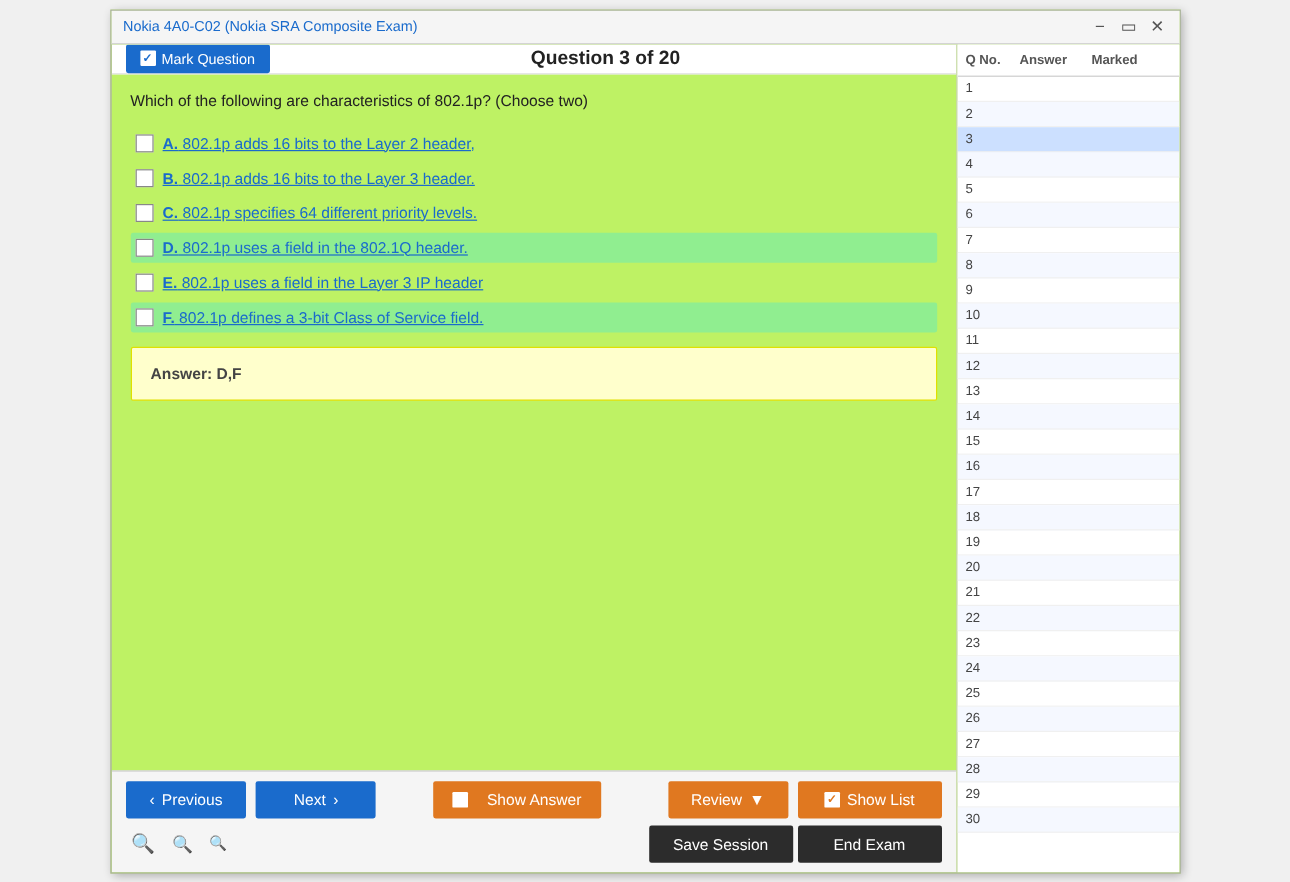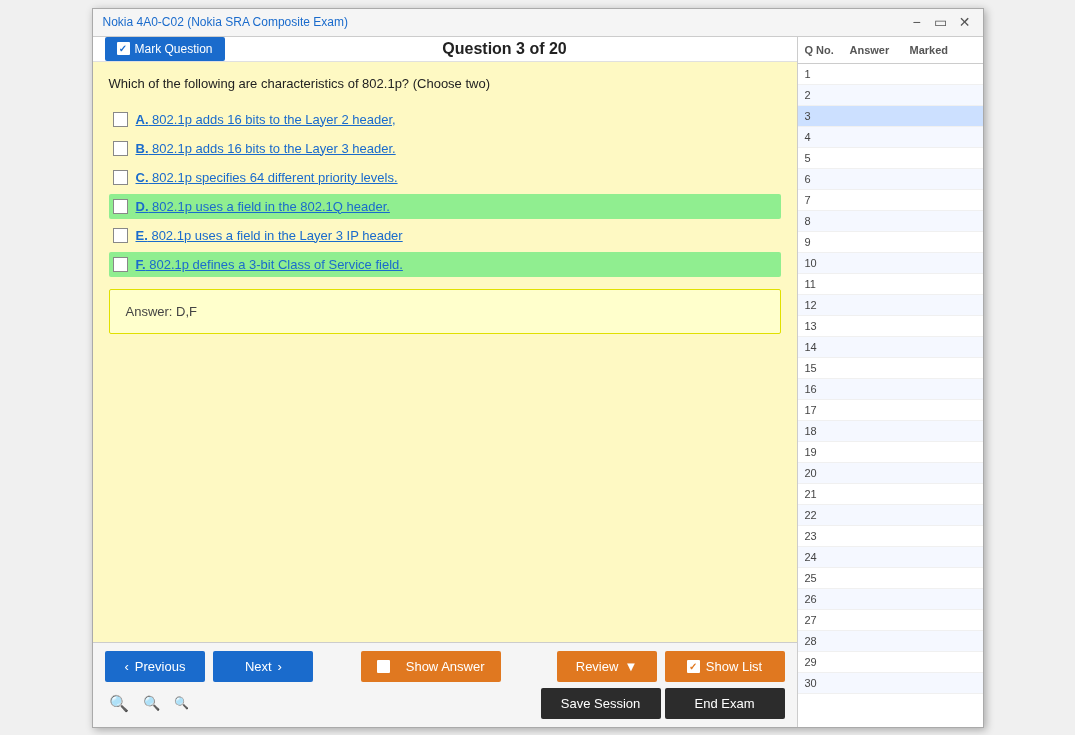--- a/index.html
+++ b/index.html
@@ -10,21 +10,21 @@
       display: flex;
       justify-content: center;
       align-items: center;
       width: 1075px;
       height: 735px;
       overflow: hidden;
     }
     .window {
       width: 892px;
       height: 720px;
-      background: #fef9c3;
+      background: #bef264;
       border: 1px solid #aaa;
       display: flex;
       flex-direction: column;
       box-shadow: 2px 2px 8px rgba(0,0,0,0.3);
     }
     .title-bar {
       background: #f5f5f5;
       border-bottom: 1px solid #ccc;
       padding: 5px 10px;
       display: flex;
@@ -150,20 +150,21 @@
       font-weight: bold;
     }
     .answer-box {
       background: #ffffcc;
       border: 1px solid #e0e000;
       padding: 14px 16px;
       margin: 12px 0;
       font-size: 13px;
       color: #444;
       border-radius: 2px;
+      font-weight: bold;
     }
     .footer-buttons {
       border-top: 1px solid #ccc;
       padding: 8px 12px;
       display: flex;
       flex-direction: column;
       gap: 6px;
       background: #f5f5f5;
     }
     .footer-row1 {

